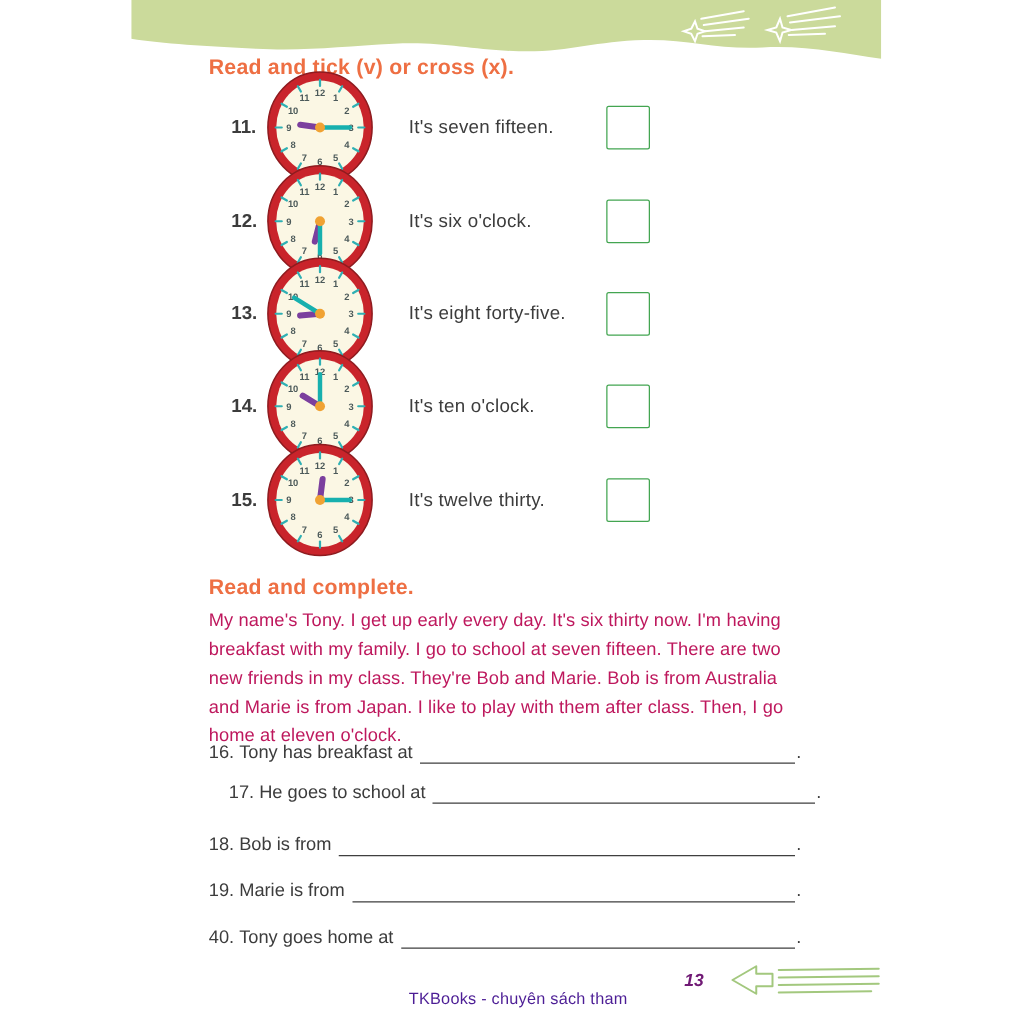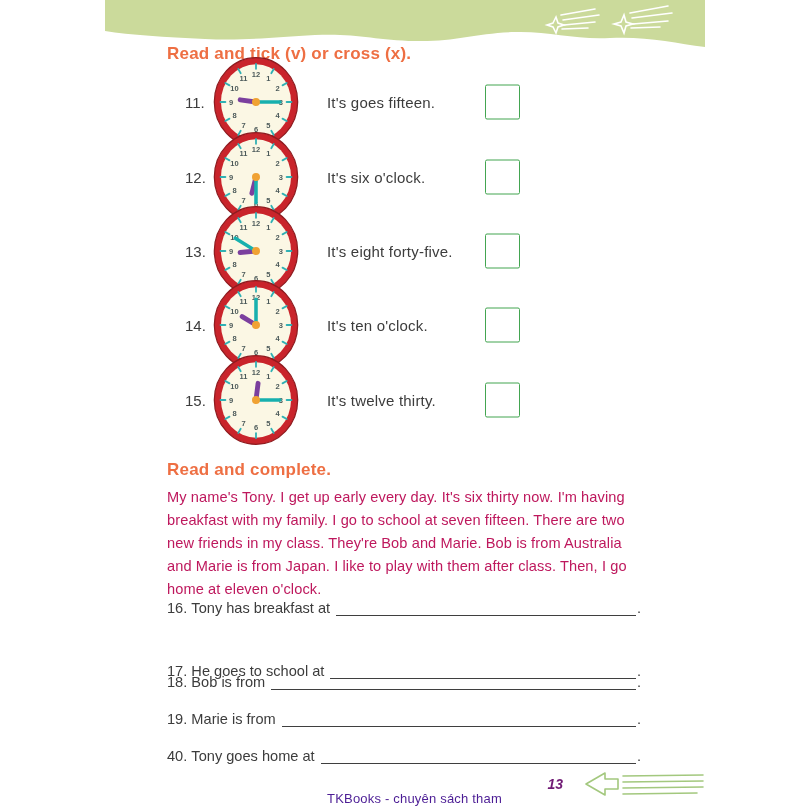--- a/index.html
+++ b/index.html
@@ -12,33 +12,33 @@
   .comet{position:absolute;}
   .comet svg{display:block;}
 
   
   .sec-title{position:absolute;font-weight:bold;font-size:17px;letter-spacing:.2px;color:#ee6f43;}
   #title1{left:62px;top:44px;}
   #title2{left:62px;top:460px;}
 
   
   .ex-row{position:absolute;left:0;width:600px;height:96px;}
-  .ex-num{position:absolute;left:80px;top:50%;transform:translateY(-50%);font-size:15px;}
+  .ex-num{position:absolute;left:80px;top:50%;transform:translateY(-50%);font-size:15px;font-weight:bold;}
   .clock{position:absolute;left:104px;top:1px;width:94px;height:94px;}
   .clock svg{display:block;width:94px;height:94px;}
   .ex-sentence{position:absolute;left:222px;top:50%;transform:translateY(-50%);font-size:15px;letter-spacing:.2px;}
   .checkbox{position:absolute;left:380px;top:50%;transform:translateY(-50%);width:35px;height:35px;
             border:1.6px solid #43a551;border-radius:2px;background:#ffffff;box-sizing:border-box;cursor:pointer;}
 
   
   .passage{position:absolute;left:62px;top:486px;width:482px;font-size:14.6px;line-height:23px;
            letter-spacing:.1px;color:#be185d;}
 
   
-  .blank-row{position:absolute;left:62px;width:474px;height:22px;display:flex;align-items:flex-end;font-size:14.6px;}
+  .blank-row{position:absolute;left:62px;width:474px;height:22px;display:flex;font-size:14.6px;}
   .blank-label{white-space:pre;}
   .blank-line{flex:1;border-bottom:1.6px solid #3f3f3f;height:16px;margin-left:6px;margin-right:1px;}
   .blank-period{padding-bottom:0;}
 
   
   .footer{position:absolute;left:222px;top:770px;display:flex;align-items:center;gap:14px;height:28px;}
   .footer-brand{font-size:13px;color:#4c1d95;letter-spacing:.2px;margin-top:44px;}
   .footer-page{font-size:14px;font-weight:bold;font-style:italic;color:#701a75;}
   .footer-arrow svg{display:block;}
 </style>
@@ -102,21 +102,21 @@
             <text x="25.751288694035726" y="71.50000000000001" text-anchor="middle" font-size="8.5" font-family="&quot;Liberation Sans&quot;,&quot;DejaVu Sans&quot;,sans-serif" font-weight="bold" fill="#4c5a5a">8</text>
             <text x="22" y="56.00000000000001" text-anchor="middle" font-size="8.5" font-family="&quot;Liberation Sans&quot;,&quot;DejaVu Sans&quot;,sans-serif" font-weight="bold" fill="#4c5a5a">9</text>
             <text x="25.75128869403572" y="40.5" text-anchor="middle" font-size="8.5" font-family="&quot;Liberation Sans&quot;,&quot;DejaVu Sans&quot;,sans-serif" font-weight="bold" fill="#4c5a5a">10</text>
             <text x="35.999999999999986" y="29.15321248268241" text-anchor="middle" font-size="8.5" font-family="&quot;Liberation Sans&quot;,&quot;DejaVu Sans&quot;,sans-serif" font-weight="bold" fill="#4c5a5a">11</text>
             <text x="49.99999999999999" y="25" text-anchor="middle" font-size="8.5" font-family="&quot;Liberation Sans&quot;,&quot;DejaVu Sans&quot;,sans-serif" font-weight="bold" fill="#4c5a5a">12</text>
             <line x1="50" y1="53" x2="32.15399249527141" y2="50.52000234781901" stroke="#7b3f9e" stroke-width="5.5" stroke-linecap="round"></line>
             <line x1="50" y1="53" x2="77" y2="53" stroke="#17b0ae" stroke-width="4" stroke-linecap="round"></line>
             <circle cx="50" cy="53" r="4.5" fill="#f0a233"></circle>
           </svg>
         </div>
-      <span class="ex-sentence">It's goes fifteen.</span>
+      <span class="ex-sentence">It's seven fifteen.</span>
       <div class="checkbox"></div>
     </div>
     <div class="ex-row" style="top:129px;">
       <span class="ex-num">12.</span>
       <div class="clock">
           <svg viewBox="0 0 100 106">
             <ellipse cx="50" cy="53" rx="47" ry="50" fill="#c9242b" stroke="#8f1b1f" stroke-width="1.4"></ellipse>
             <ellipse cx="50" cy="53" rx="39.5" ry="42.5" fill="#fbf7e4"></ellipse>
             <line x1="50" y1="15.5" x2="50" y2="10" stroke="#2fb0b4" stroke-width="2" stroke-linecap="round"></line>
             <line x1="67.25" y1="20.52404735808355" x2="70" y2="15.760907637269135" stroke="#2fb0b4" stroke-width="2" stroke-linecap="round"></line>
@@ -266,21 +266,21 @@
     </div>
 
     <div id="title2" class="sec-title">Read and complete.</div>
     <div class="passage">My name's Tony. I get up early every day. It's six thirty now. I'm having breakfast with my family. I go to school at seven fifteen. There are two new friends in my class. They're Bob and Marie. Bob is from Australia and Marie is from Japan. I like to play with them after class. Then, I go home at eleven o'clock.</div>
 
     <div class="blank-row" style="top:594px;">
       <span class="blank-label">16.</span>&nbsp;<span class="blank-label">Tony has breakfast at</span>
       <span class="blank-line"></span>
       <span class="blank-period">.</span>
     </div>
-    <div class="blank-row" style="top:657px;">
+    <div class="blank-row" style="top:626px;margin-left:16px;">
       <span class="blank-label">17.</span>&nbsp;<span class="blank-label">He goes to school at</span>
       <span class="blank-line"></span>
       <span class="blank-period">.</span>
     </div>
     <div class="blank-row" style="top:668px;">
       <span class="blank-label">18.</span>&nbsp;<span class="blank-label">Bob is from</span>
       <span class="blank-line"></span>
       <span class="blank-period">.</span>
     </div>
     <div class="blank-row" style="top:705px;">

